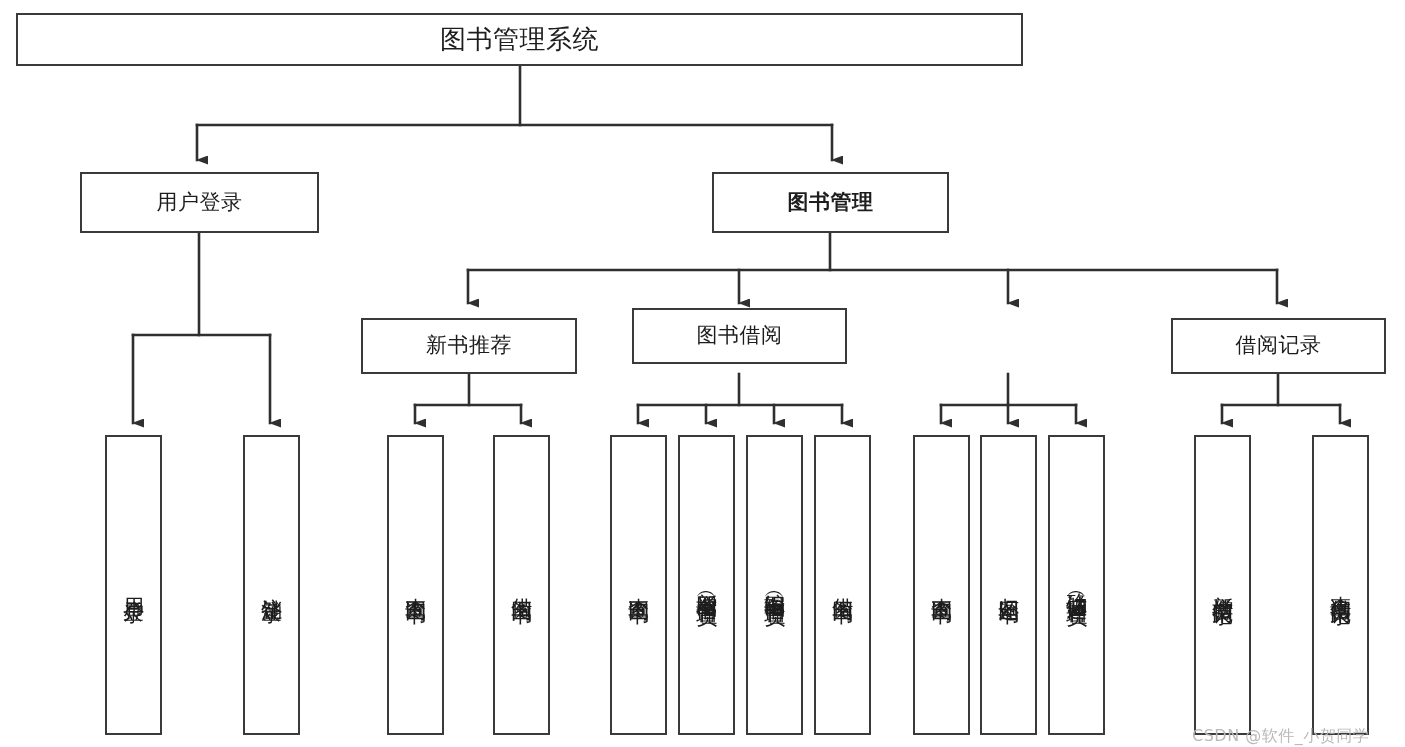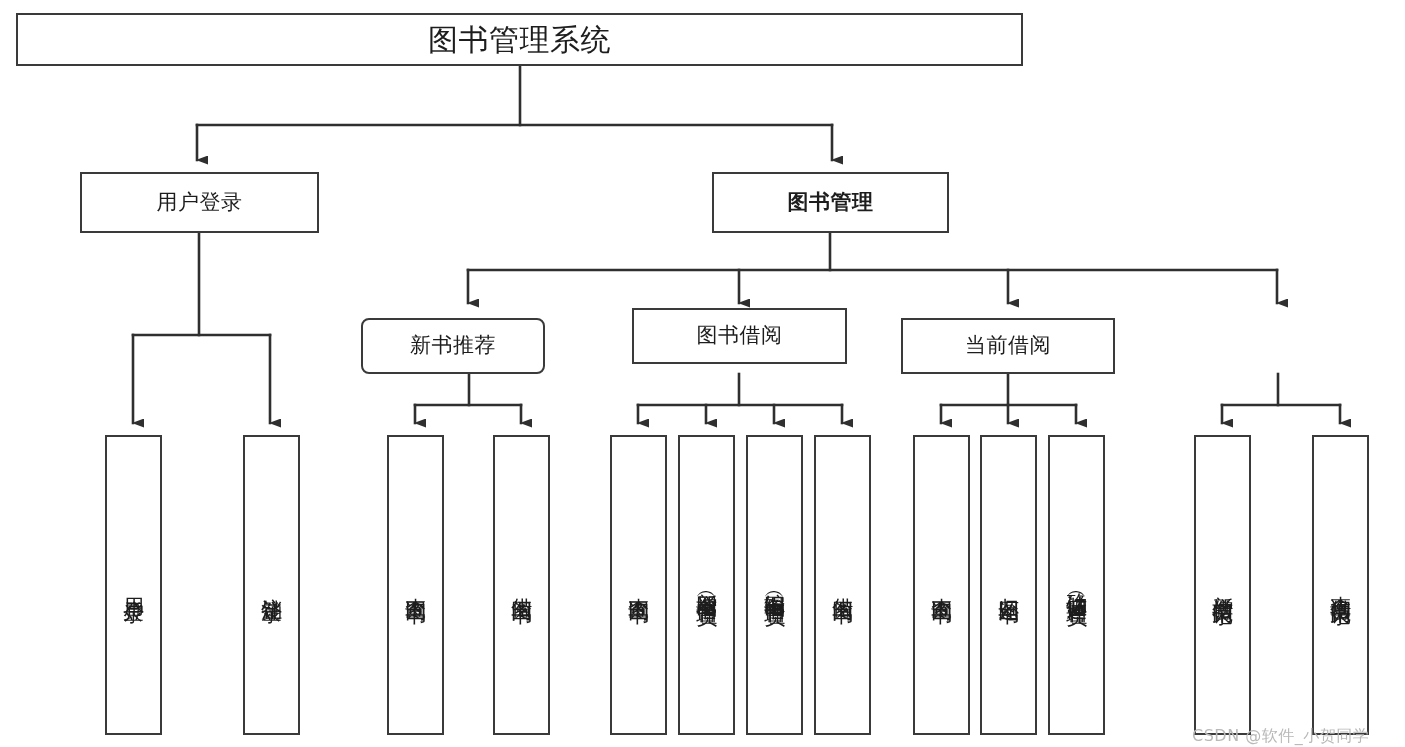--- a/index.html
+++ b/index.html
@@ -45,21 +45,21 @@
   .node.vert {
     writing-mode: vertical-rl;
     text-orientation: upright;
     font-size: 21px;
     line-height: 1.35;
     letter-spacing: 2px;
     white-space: nowrap;
     padding: 6px 0;
   }
   .node.root {
-    font-size: 30px;
+    font-size: 26px;
   }
   .watermark {
     position: absolute;
     font-size: 16px;
     color: #b9b9b9;
     white-space: nowrap;
     letter-spacing: 0.5px;
     user-select: none;
   }
 </style>
@@ -117,26 +117,26 @@
       <path d="M 1340,405 L 1340,423" marker-end="url(#arw)"></path>
     </g>
   </svg>
 
   <div class="node horiz root" style="left:16px; top:13px; width:1007px; height:53px;">图书管理系统</div>
 
   <div class="node horiz" style="left:80px; top:172px; width:239px; height:61px;">用户登录</div>
 
   <div class="node horiz" style="left:712px; top:172px; width:237px; height:61px;font-weight:bold;">图书管理</div>
 
-  <div class="node horiz" style="left:361px; top:318px; width:184px; height:56px;border-radius:8px;">新书推荐</div>
+  <div class="node horiz" style="left:361px; top:318px; width:216px; height:56px;">新书推荐</div>
 
   <div class="node horiz" style="left:632px; top:308px; width:215px; height:56px;">图书借阅</div>
 
-  <div class="node horiz" style="left:901px; top:318px; width:214px; height:56px;">当前借阅</div>
 
+  <div class="node horiz" style="left:1171px; top:318px; width:215px; height:56px;">借阅记录</div>
 
   <div class="node vert" style="left:105px; top:435px; width:57px; height:300px;">用户登录</div>
 
   <div class="node vert" style="left:243px; top:435px; width:57px; height:300px;">注销登录</div>
 
   <div class="node vert" style="left:387px; top:435px; width:57px; height:300px;">查询图书</div>
 
   <div class="node vert" style="left:493px; top:435px; width:57px; height:300px;">借阅图书</div>
 
   <div class="node vert" style="left:610px; top:435px; width:57px; height:300px;">查询图书</div>

